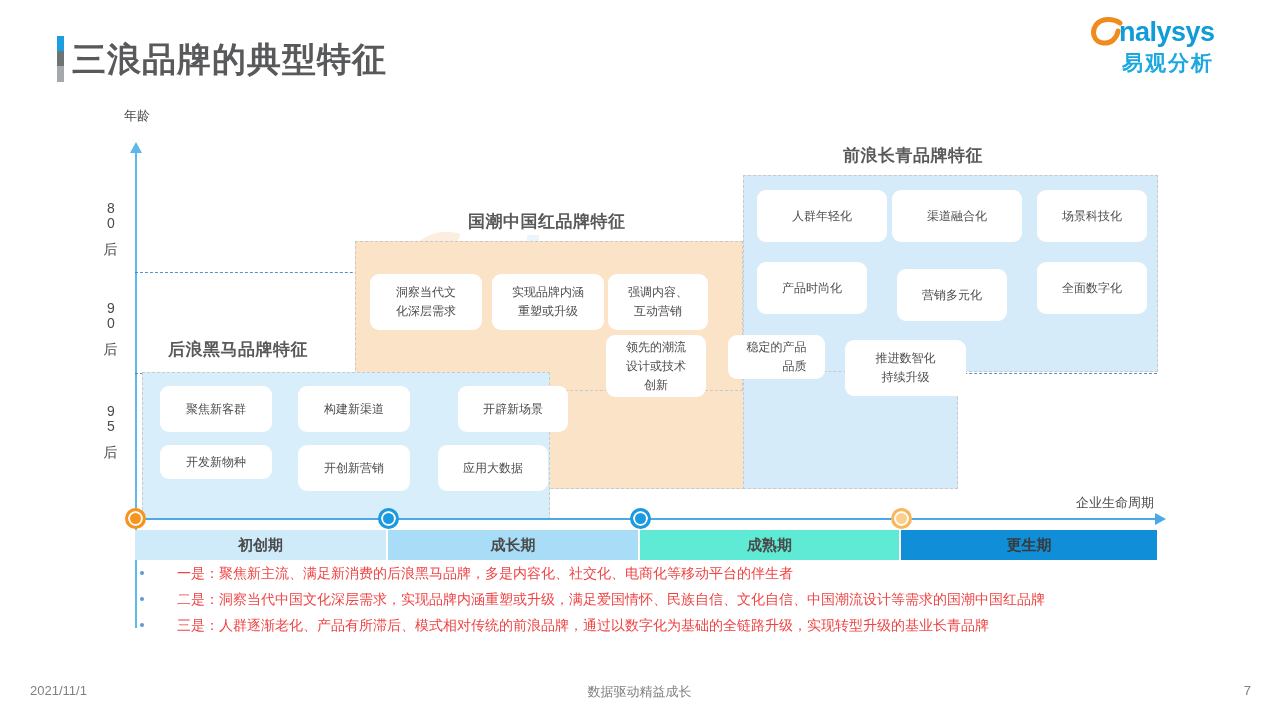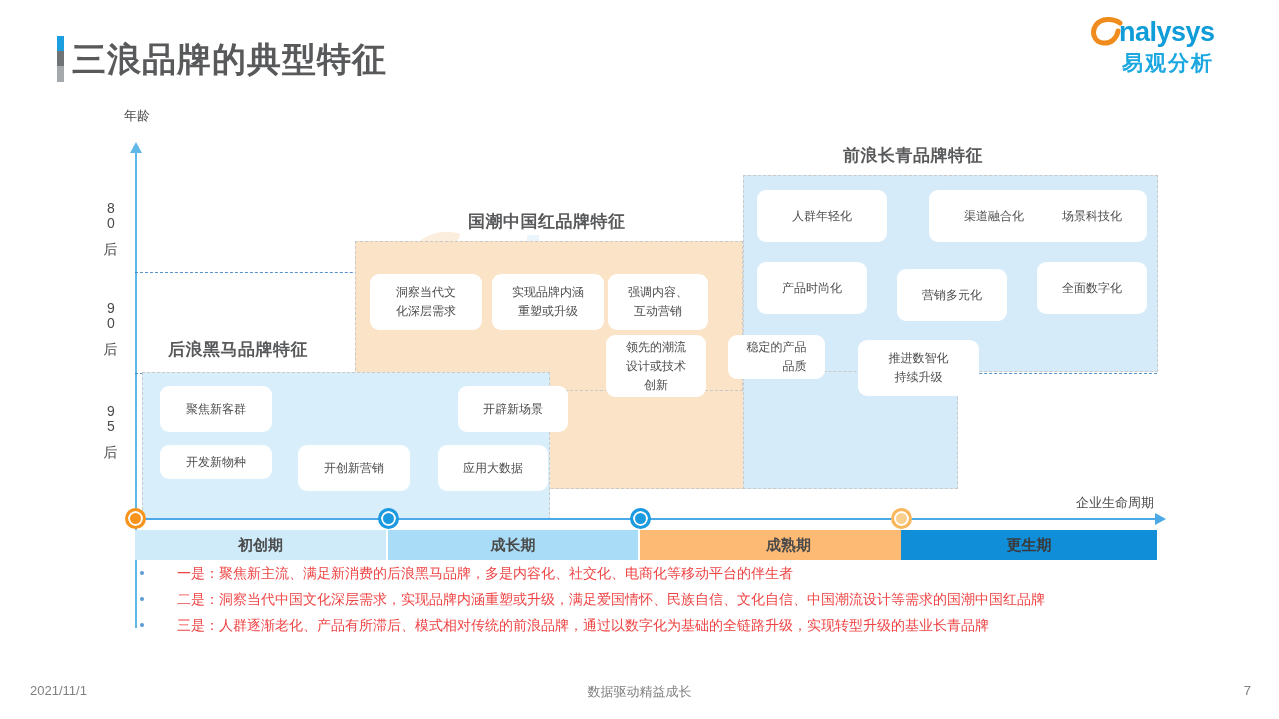--- a/index.html
+++ b/index.html
@@ -128,21 +128,21 @@
     <div class="ytick" style="top:190px;">90后</div>
     <div class="ytick" style="top:293px;">95后</div>
 
     <div class="grid" style="top:162px;width:1022px;"></div>
     <div class="grid" style="top:263px;width:1022px;"></div>
 
     <div class="panel-head" style="left:843px;top:34px;">前浪长青品牌特征</div>
     <div class="panel panel-blue" style="left:743px;top:65px;width:415px;height:197px;"></div>
 
     <div class="chip" style="left:757px;top:80px;width:130px;height:52px;">人群年轻化</div>
-    <div class="chip" style="left:929px;top:80px;width:130px;height:52px;">渠道融合化</div>
+    <div class="chip" style="left:892px;top:80px;width:130px;height:52px;">渠道融合化</div>
     <div class="chip" style="left:1037px;top:80px;width:110px;height:52px;">场景科技化</div>
 
     <div class="chip" style="left:757px;top:152px;width:110px;height:52px;">产品时尚化</div>
     <div class="chip" style="left:897px;top:159px;width:110px;height:52px;">营销多元化</div>
     <div class="chip" style="left:1037px;top:152px;width:110px;height:52px;">全面数字化</div>
 
     <div class="panel-head" style="left:468px;top:100px;">国潮中国红品牌特征</div>
     <div class="panel panel-orange" style="left:355px;top:131px;width:388px;height:150px;"></div>
     <div class="panel panel-orange" style="left:355px;top:281px;width:535px;height:98px;border-top:none;"></div>
 
@@ -152,44 +152,45 @@
 重塑或升级</div>
     <div class="chip" style="left:608px;top:164px;width:100px;height:56px;white-space:pre-line;">强调内容、
 互动营销</div>
     <div class="chip" style="left:606px;top:225px;width:100px;height:62px;white-space:pre-line;">领先的潮流
 设计或技术
 创新</div>
 
     <div class="panel panel-blue" style="left:743px;top:262px;width:215px;height:117px;border-top:none;"></div>
     <div class="chip" style="left:728px;top:225px;width:97px;height:44px;white-space:pre-line;text-align:right;">稳定的产品
 品质</div>
-    <div class="chip" style="left:845px;top:230px;width:121px;height:56px;white-space:pre-line;margin-left:13px;">推进数智化
+    <div class="chip" style="left:845px;top:230px;width:121px;height:56px;white-space:pre-line;">推进数智化
 持续升级</div>
 
     <div class="panel-head" style="left:168px;top:228px;">后浪黑马品牌特征</div>
     <div class="panel panel-lightblue" style="left:142px;top:262px;width:408px;height:148px;"></div>
 
     <div class="chip" style="left:160px;top:276px;width:112px;height:46px;">聚焦新客群</div>
+    <div class="chip" style="left:298px;top:276px;width:112px;height:46px;">构建新渠道</div>
     <div class="chip" style="left:438px;top:276px;width:110px;height:46px;margin-left:20px;">开辟新场景</div>
 
     <div class="chip" style="left:160px;top:335px;width:112px;height:34px;">开发新物种</div>
     <div class="chip" style="left:298px;top:335px;width:112px;height:46px;">开创新营销</div>
     <div class="chip" style="left:438px;top:335px;width:110px;height:46px;">应用大数据</div>
 
     <div class="xaxis"></div>
     <div class="xaxis-arrow"></div>
     <div class="xaxis-label">企业生命周期</div>
 
     <div class="stage" style="left:135px;width:251px;background:#cfeaf9;">
       <span>初创期</span>
     </div>
     <div class="stage" style="left:388px;width:250px;background:#a9ddf7;">
       <span>成长期</span>
     </div>
-    <div class="stage" style="left:640px;width:259px;background:#fdba74;padding-left:19px;">
+    <div class="stage" style="left:640px;width:259px;background:#5eead4;">
       <span>成熟期</span>
     </div>
     <div class="stage" style="left:901px;width:256px;background:#108ed8;color:#3a3a3a;">
       <span>更生期</span>
     </div>
 
     <div class="marker" style="left:125px;background:#f7941e;border-color:#f7941e;box-shadow:0 0 0 2px #fff inset;"></div>
     <div class="marker" style="left:378px;background:#1b9ae0;border-color:#1b9ae0;box-shadow:0 0 0 2px #fff inset;"></div>
     <div class="marker" style="left:630px;background:#1b9ae0;border-color:#1b9ae0;box-shadow:0 0 0 2px #fff inset;"></div>
     <div class="marker" style="left:891px;background:#fbcf8e;border-color:#f8b75a;box-shadow:0 0 0 2px #fff inset;"></div>

